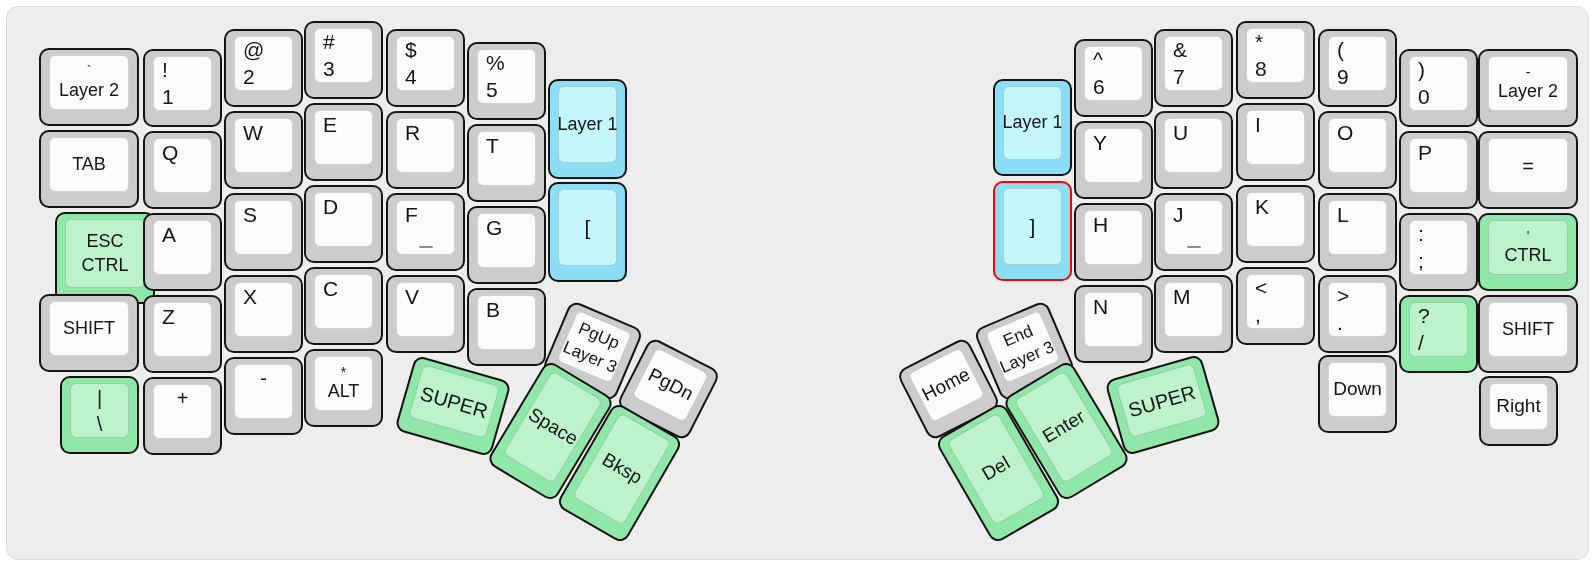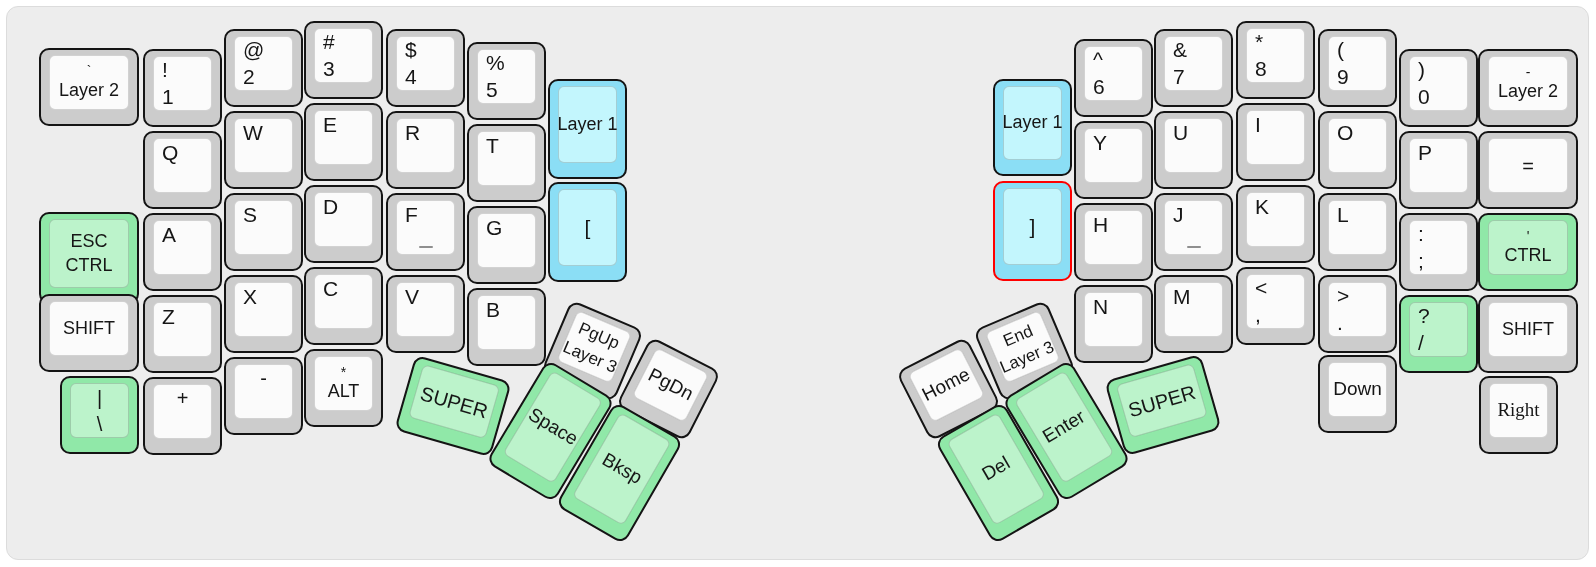--- a/index.html
+++ b/index.html
@@ -50,21 +50,28 @@
 
 <div id="board">
     <div class="key col-white" style="left: 32px; top: 41px; width: 100px; height: 78px;">
       <div class="keytop">
         <div class="legends al-c" style="font-size: 18px;">
           <span class="legend sm">`</span>
           <span class="legend">Layer 2</span>
         </div>
       </div>
     </div>
-    <div class="key col-green" style="left: 32px; top: 205px; width: 100px; height: 92px;">
+    <div class="key col-white" style="left: 32px; top: 123px; width: 100px; height: 78px;">
+      <div class="keytop">
+        <div class="legends al-c" style="font-size: 18px;">
+          <span class="legend">TAB</span>
+        </div>
+      </div>
+    </div>
+    <div class="key col-green" style="left: 48px; top: 205px; width: 100px; height: 92px;">
       <div class="keytop">
         <div class="legends al-c" style="font-size: 18px;">
           <span class="legend">ESC</span>
           <span class="legend">CTRL</span>
         </div>
       </div>
     </div>
     <div class="key col-white" style="left: 32px; top: 287px; width: 100px; height: 78px;">
       <div class="keytop">
         <div class="legends al-c" style="font-size: 18px;">
@@ -492,21 +499,21 @@
         </div>
       </div>
     </div>
     <div class="key col-white" style="left: 1471px; top: 288px; width: 100px; height: 78px;">
       <div class="keytop">
         <div class="legends al-c" style="font-size: 18px;">
           <span class="legend">SHIFT</span>
         </div>
       </div>
     </div>
-    <div class="key col-white" style="left: 1472px; top: 369px; width: 79px; height: 78px; font-family: Liberation Serif, serif;">
+    <div class="key col-white" style="left: 1472px; top: 369px; width: 79px; height: 70px;">
       <div class="keytop">
         <div class="legends al-c" style="font-size: 19px;">
           <span class="legend">Right</span>
         </div>
       </div>
     </div>
     <div class="key col-white" style="left: 902px; top: 343px; width: 79px; height: 78px; transform: rotate(-27deg);">
       <div class="keytop">
         <div class="legends al-c" style="font-size: 19px;">
           <span class="legend">Home</span>

